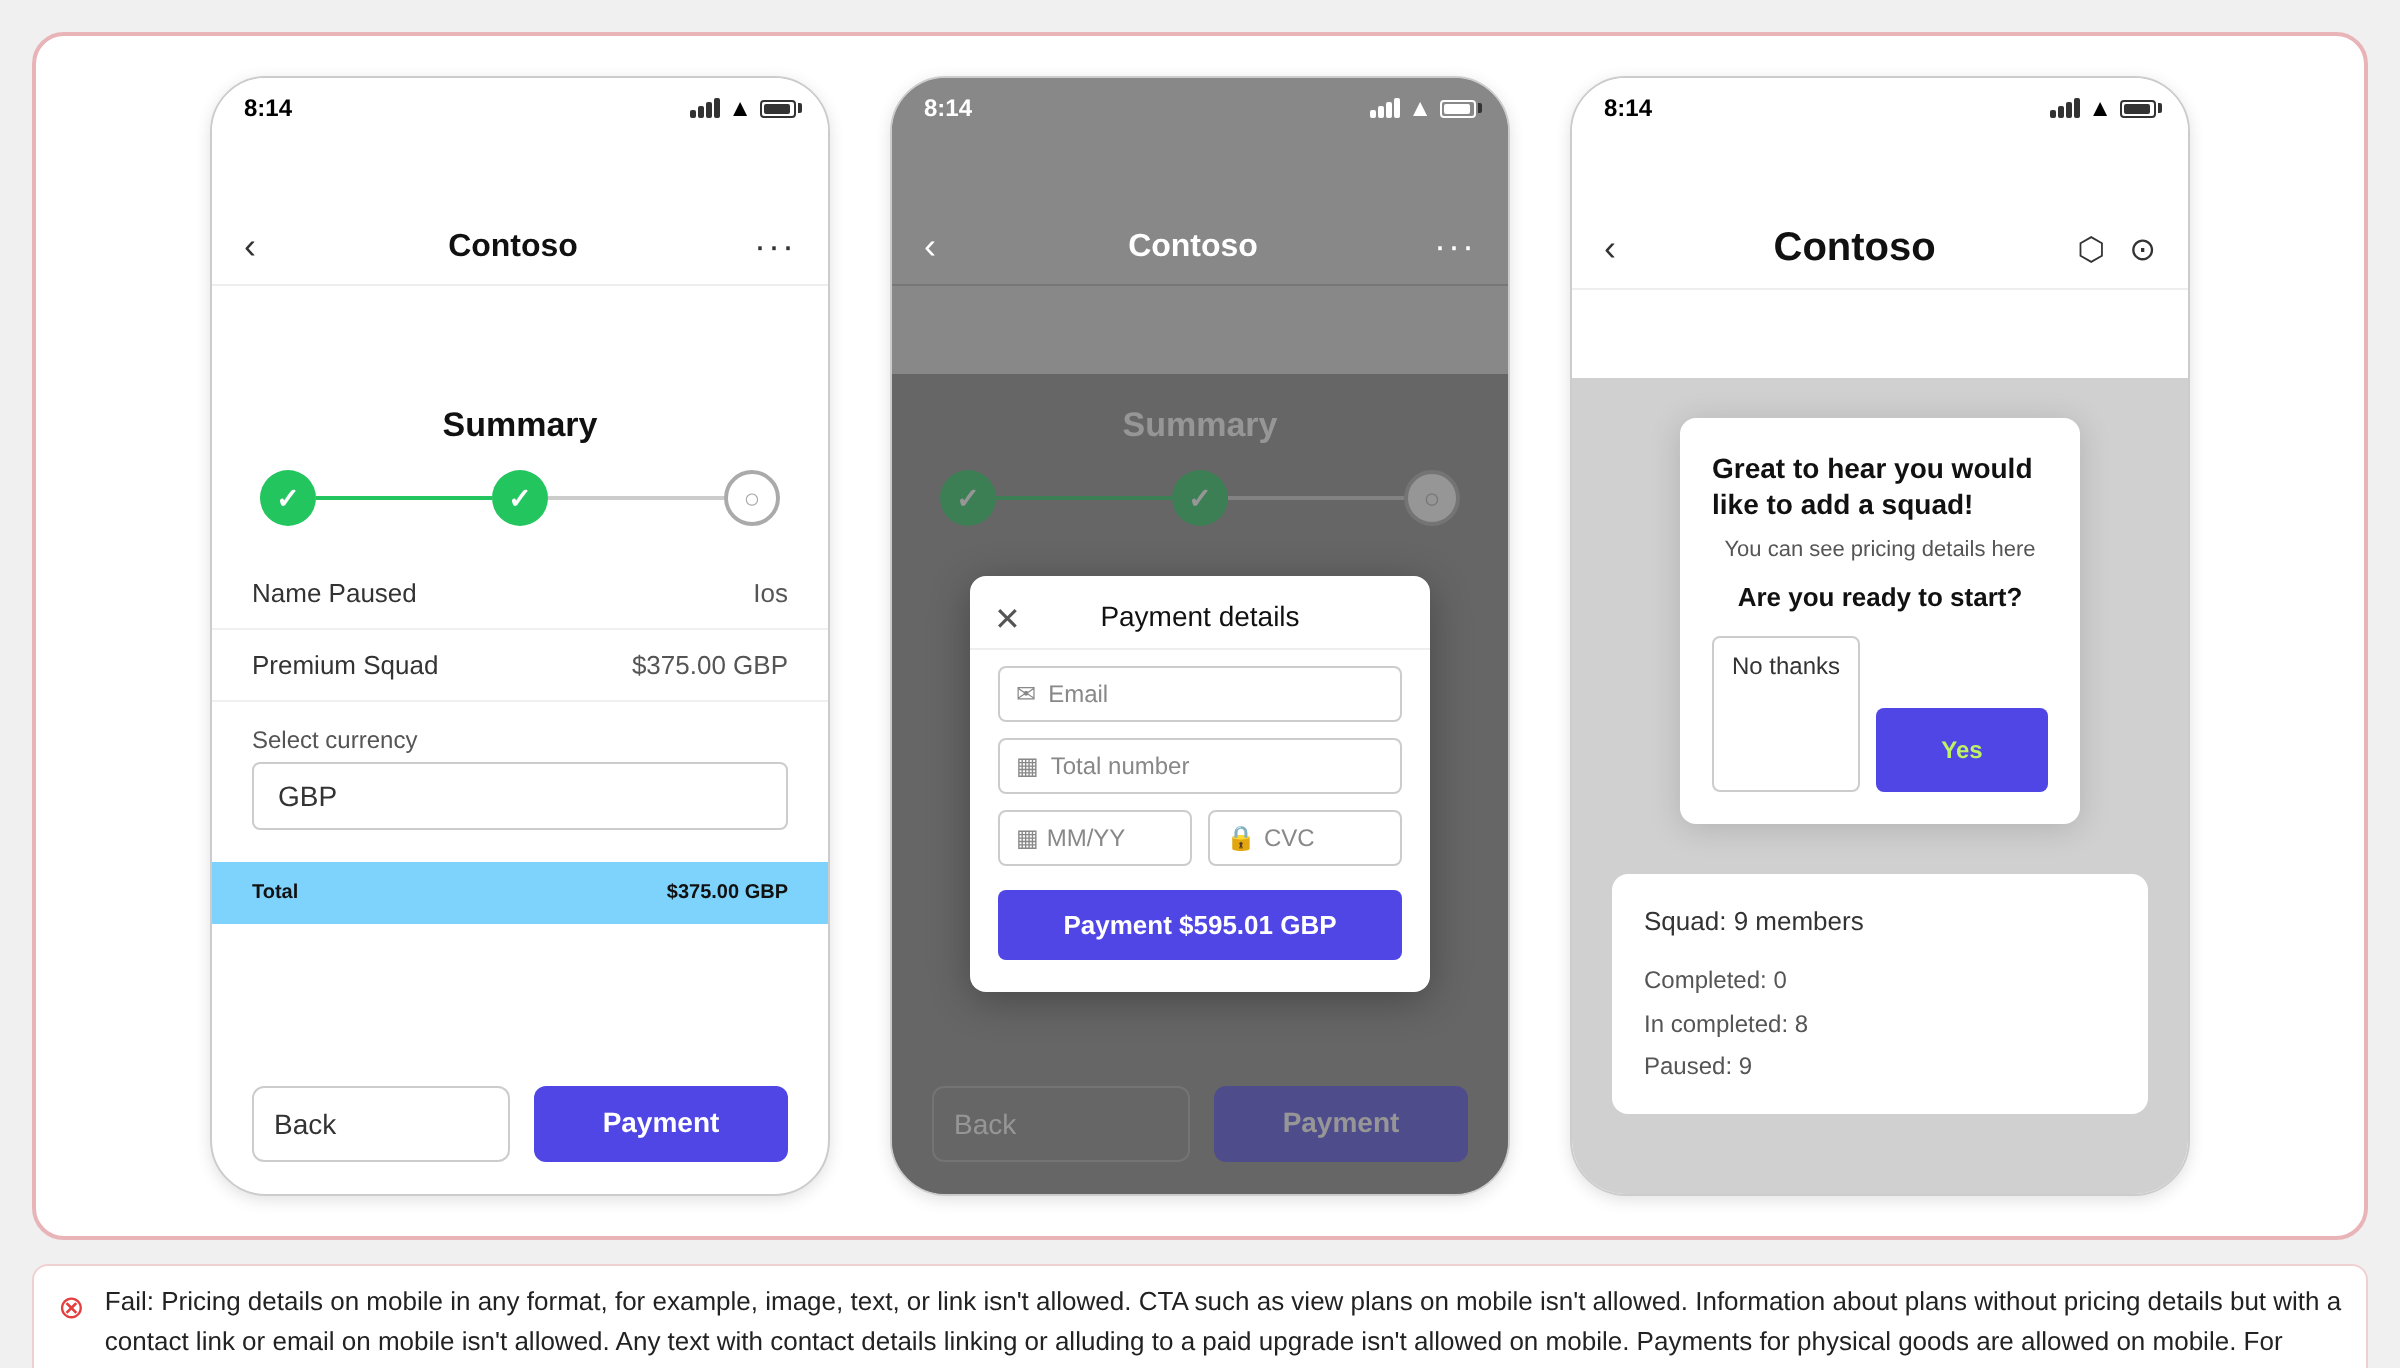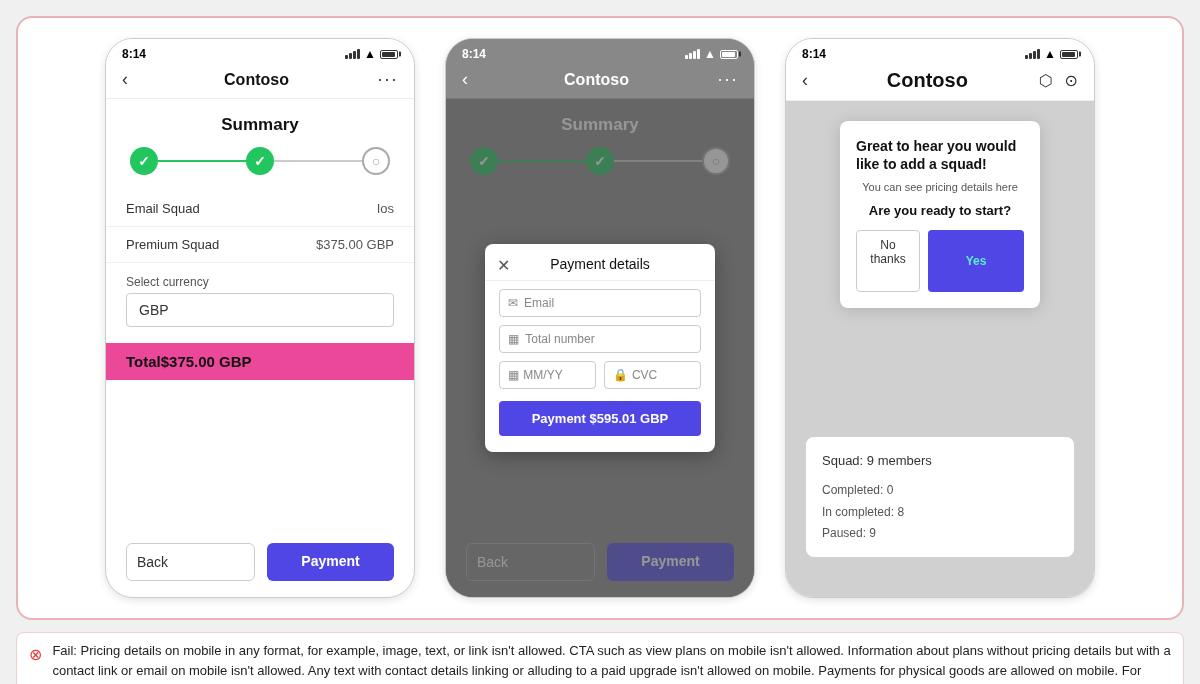--- a/index.html
+++ b/index.html
@@ -32,20 +32,21 @@
     .phone {
       width: 310px;
       background: white;
       border-radius: 28px;
       border: 1.5px solid #ccc;
       overflow: hidden;
       box-shadow: 0 2px 8px rgba(0,0,0,0.12);
       display: flex;
       flex-direction: column;
       height: 560px;
+      gap: 44px;
     }
 
     .phone-status-bar {
       display: flex;
       justify-content: space-between;
       align-items: center;
       padding: 8px 16px 4px;
       font-size: 12px;
       font-weight: 600;
       background: white;
@@ -209,23 +210,24 @@
       border: 1px solid #ccc;
       border-radius: 4px;
       padding: 8px 12px;
       font-size: 14px;
       width: 100%;
       color: #333;
     }
 
     .total-row {
       display: flex;
+      justify-content: space-between;
       padding: 10px 20px;
-      background: #ec4899;
-      font-size: 15px;
+      background: #7dd3fc;
+      font-size: 10px;
       font-weight: 600;
       color: #111;
       margin: 4px 0;
     }
 
     .action-buttons {
       display: flex;
       gap: 12px;
       padding: 16px 20px;
       margin-top: auto;
@@ -395,29 +397,30 @@
       border: 1px solid #ccc;
       background: white;
       border-radius: 4px;
       font-size: 12px;
       color: #333;
       cursor: pointer;
       text-align: center;
     }
     .popup-yes {
       flex: 1;
-      padding: 24px;
+      padding: 14px;
       border: none;
       background: #4f46e5;
       border-radius: 4px;
       font-size: 12px;
-      color: #5eead4;
+      color: #bef264;
       font-weight: 600;
       cursor: pointer;
       text-align: center;
+      margin-top: 36px;
     }
 
     .squad-info {
       position: absolute;
       bottom: 40px;
       left: 0; right: 0;
       padding: 12px 20px;
       font-size: 12px;
       color: #555;
       line-height: 1.8;
@@ -485,21 +488,21 @@
         <div class="step-line"></div>
         <div class="step-circle done">
           <span>✓</span>
         </div>
         <div class="step-line gray"></div>
         <div class="step-circle pending">
           <span>○</span>
         </div>
       </div>
       <div class="info-row">
-        <span class="info-row-label">Email Squad</span>
+        <span class="info-row-label">Name Paused</span>
         <span class="info-row-value">Ios</span>
       </div>
       <div class="info-row">
         <span class="info-row-label">Premium Squad</span>
         <span class="info-row-value">$375.00 GBP</span>
       </div>
       <div class="currency-section">
         <div class="currency-label">Select currency</div>
         <div class="currency-input">GBP</div>
       </div>

